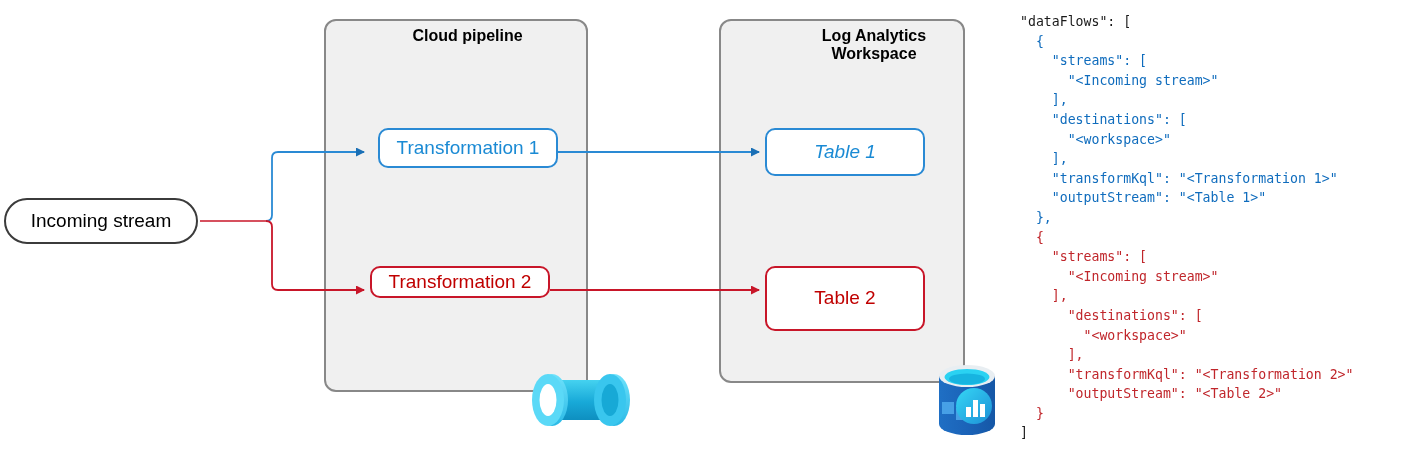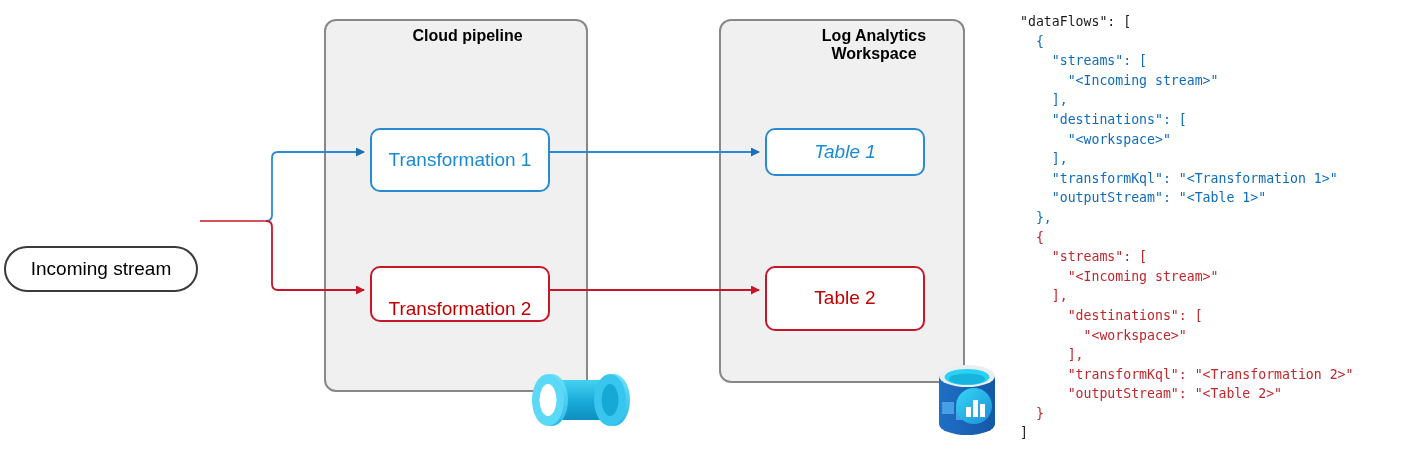--- a/index.html
+++ b/index.html
@@ -50,21 +50,20 @@
     background: #ffffff;
     border-radius: 10px;
     font-size: 19px;
     line-height: 1.1;
     white-space: nowrap;
   }
   .node-source {
     border: 2px solid #3b3b3b;
     color: #000000;
     border-radius: 23px;
-    margin-top: 48px;
   }
   .node-blue {
     border: 2px solid #2a8ad4;
     color: #1a8ad4;
   }
   .node-red {
     border: 2px solid #c81629;
     color: #c00000;
   }
 
@@ -132,25 +131,25 @@
 
     <path d="M550,152 L759,152" fill="none" stroke="#2a8ad4" stroke-width="1.8" marker-end="url(#arrow-blue)"></path>
 
     <path d="M550,290 L759,290" fill="none" stroke="#c81629" stroke-width="1.8" marker-end="url(#arrow-red)"></path>
   </svg>
 
   <div class="node node-source" style="left:4px; top:198px; width:194px; height:46px;">
     <span>Incoming stream</span>
   </div>
 
-  <div class="node node-blue" style="left:370px; top:128px; width:180px; height:64px;">
+  <div class="node node-blue" style="left:378px; top:128px; width:180px; height:40px;">
     <span>Transformation 1</span>
   </div>
 
-  <div class="node node-red" style="left:370px; top:266px; width:180px; height:56px;align-items:flex-end;">
+  <div class="node node-red" style="left:370px; top:266px; width:180px; height:32px;">
     <span>Transformation 2</span>
   </div>
 
   <div class="node node-blue" style="left:765px; top:128px; width:160px; height:48px;font-style:italic;">
     <span>Table 1</span>
   </div>
 
   <div class="node node-red" style="left:765px; top:266px; width:160px; height:65px;">
     <span>Table 2</span>
   </div>

